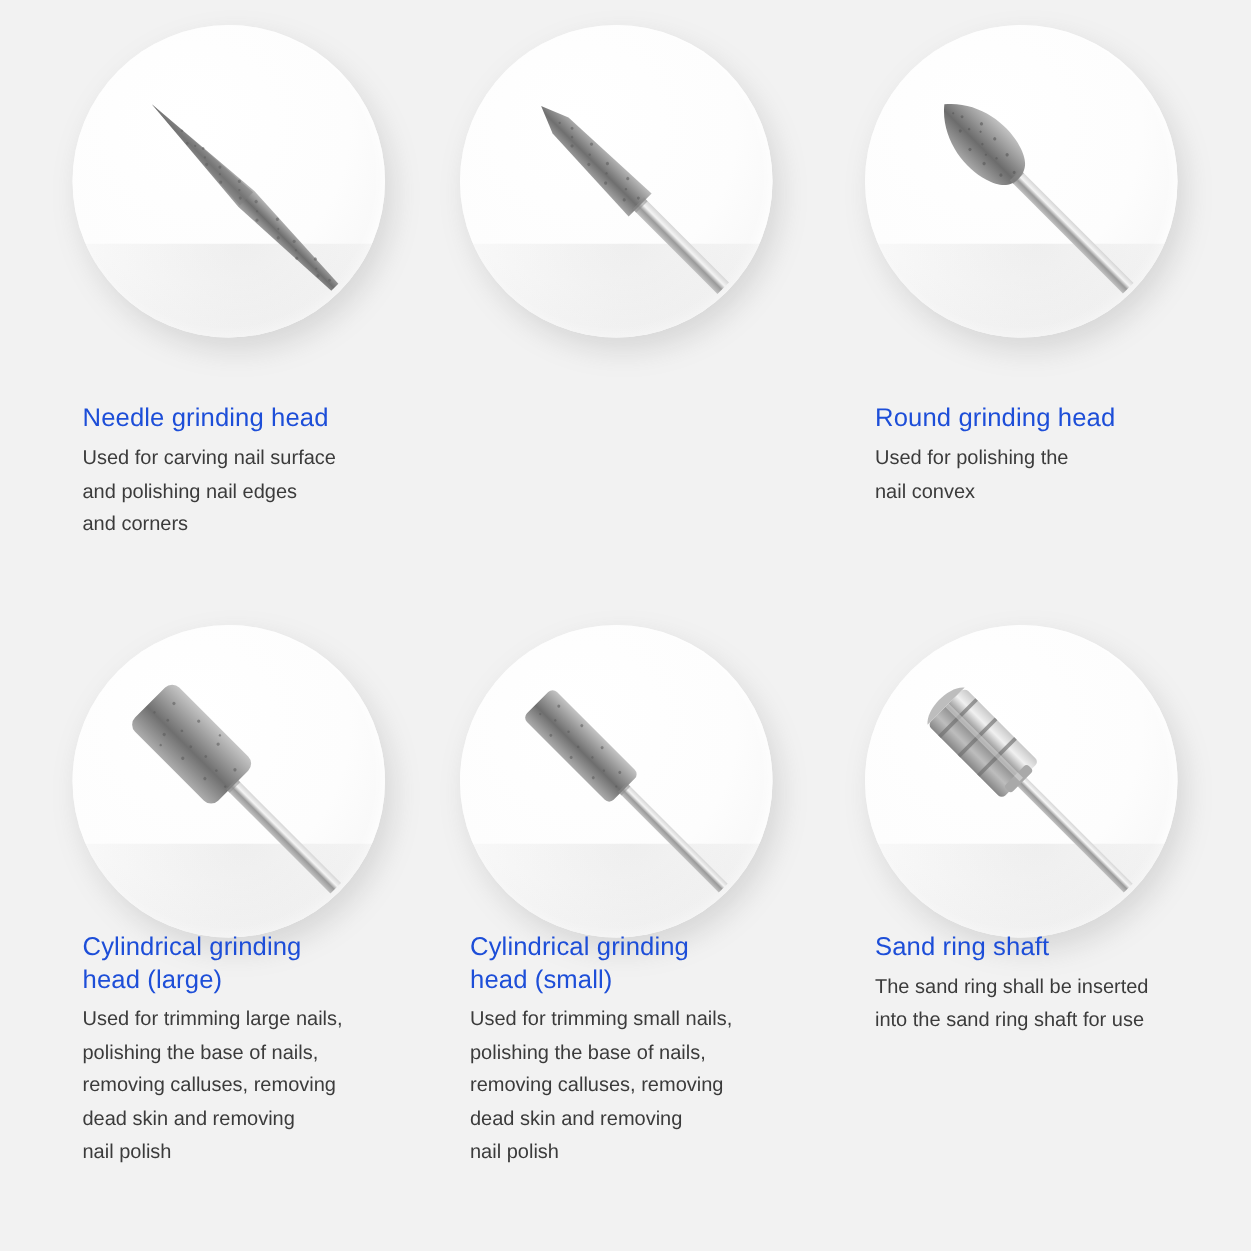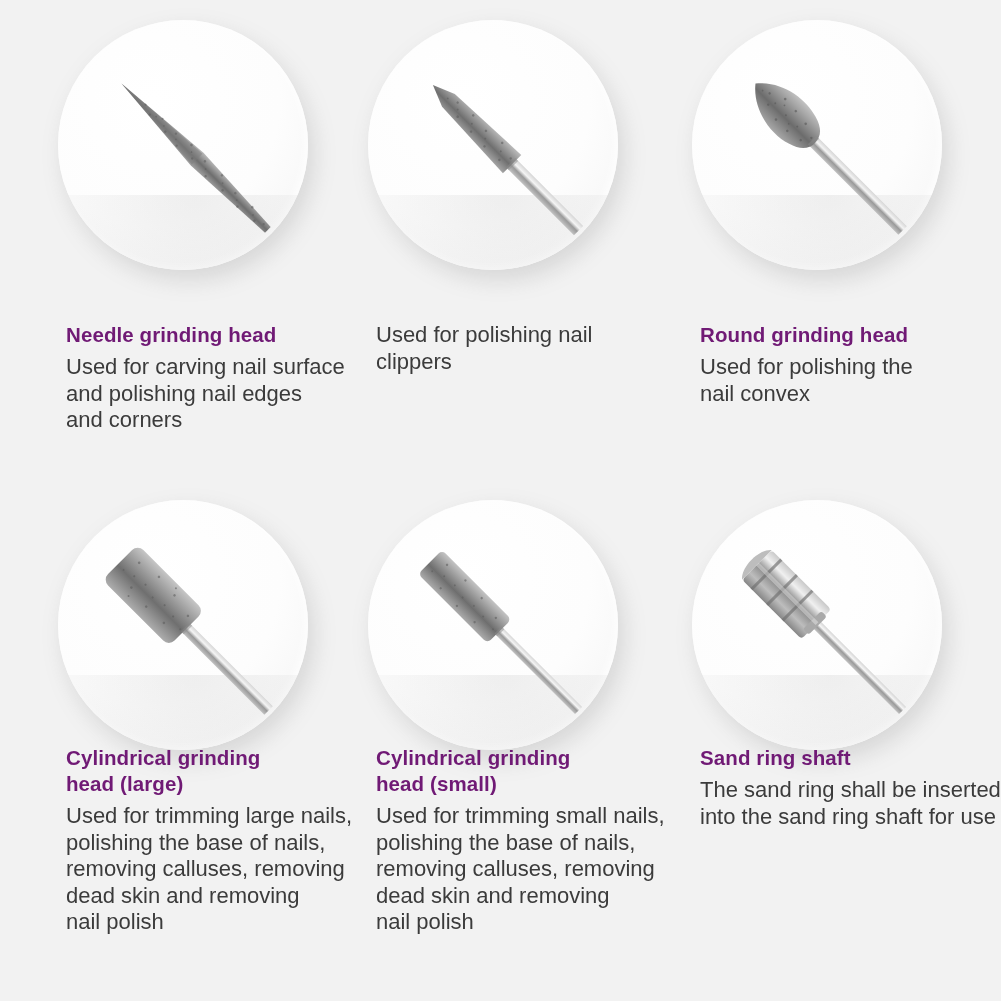--- a/index.html
+++ b/index.html
@@ -67,30 +67,30 @@
   .bit {
     position: absolute;
     left: 0;
     top: 0;
     width: 250px;
     height: 250px;
   }
 
   
   .label {
-    color: #701a75;
+    color: #1d4ed8;
     font-size: 20.5px;
     line-height: 26px;
     margin: 0 0 6px 0;
-    font-weight: 700;
+    font-weight: 400;
     letter-spacing: 0.1px;
   }
   .desc {
     color: #3b3b3b;
-    font-size: 22px;
+    font-size: 16px;
     line-height: 26.5px;
     margin: 0;
     font-weight: 400;
     white-space: pre-line;
   }
   .txt-r1 { position: absolute; top: 312px; left: 16px; width: 290px; }
   .txt-r2 { position: absolute; top: 255px; left: 16px; width: 300px; }
   .cell.c3 .photo { margin-left: 22px; }
   .cell.c3 .txt-r1, .cell.c3 .txt-r2 { left: 30px; width: 310px; }
 </style>
@@ -198,21 +198,20 @@
               <circle cx="115" cy="126" r="1"></circle>
                 <circle cx="135" cy="124" r="1"></circle>
               <circle cx="75" cy="125" r="1"></circle>
                 <circle cx="60" cy="124" r="0.9"></circle>
             </g>
             <rect x="150" y="118.5" width="4" height="13" fill="#8c8c8c" opacity="0.5"></rect>
           </g>
         </svg>
       </div>
       <div class="txt-r1">
-        <p class="desc">Used for polishing nail clippers</p>
       </div>
     </div>
 
     <div class="cell c3">
       <div class="photo">
         <div class="disc"></div>
         <svg class="bit" viewBox="0 0 250 250">
           <defs>
             <linearGradient id="shaft3" x1="0" y1="0" x2="0" y2="1">
               <stop offset="0%" stop-color="#d6d6d6"></stop>

